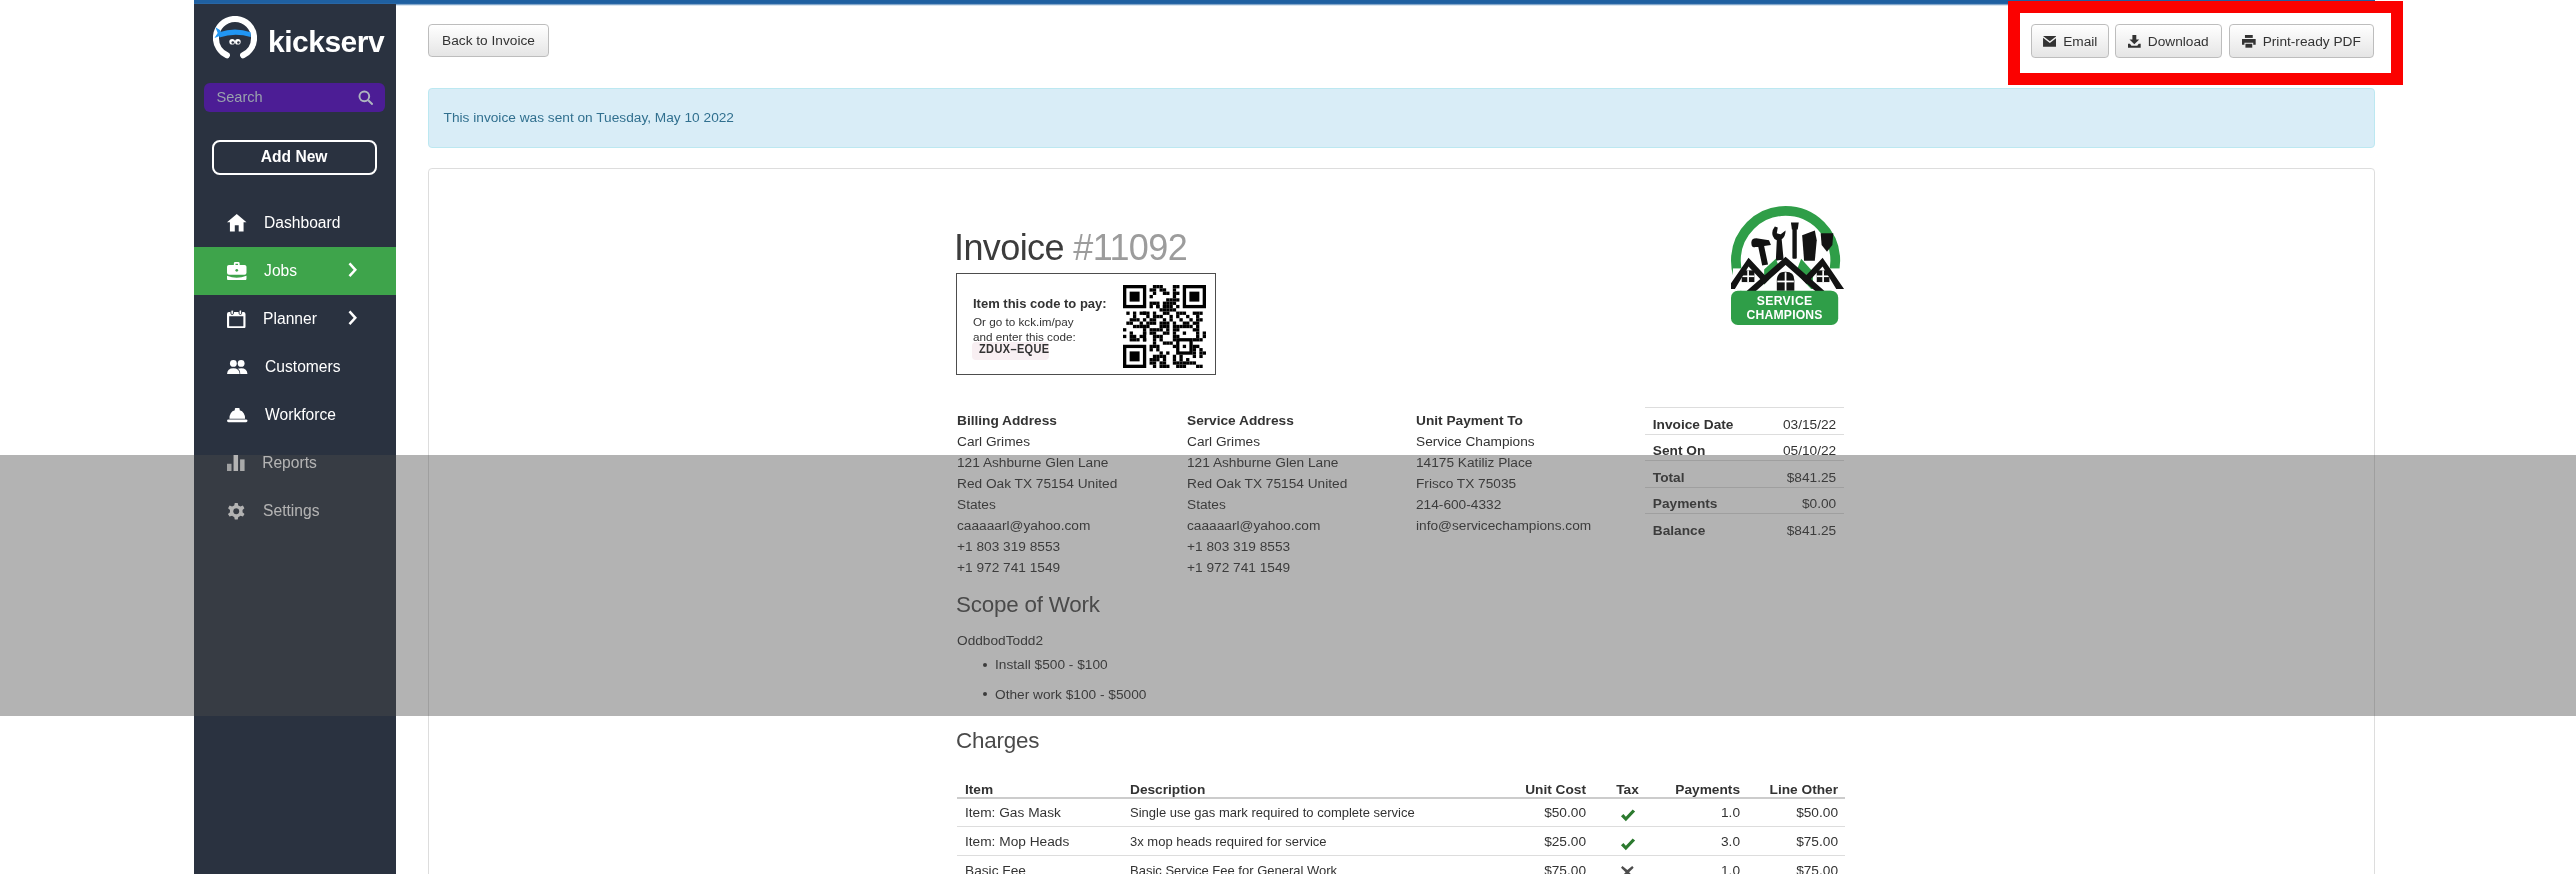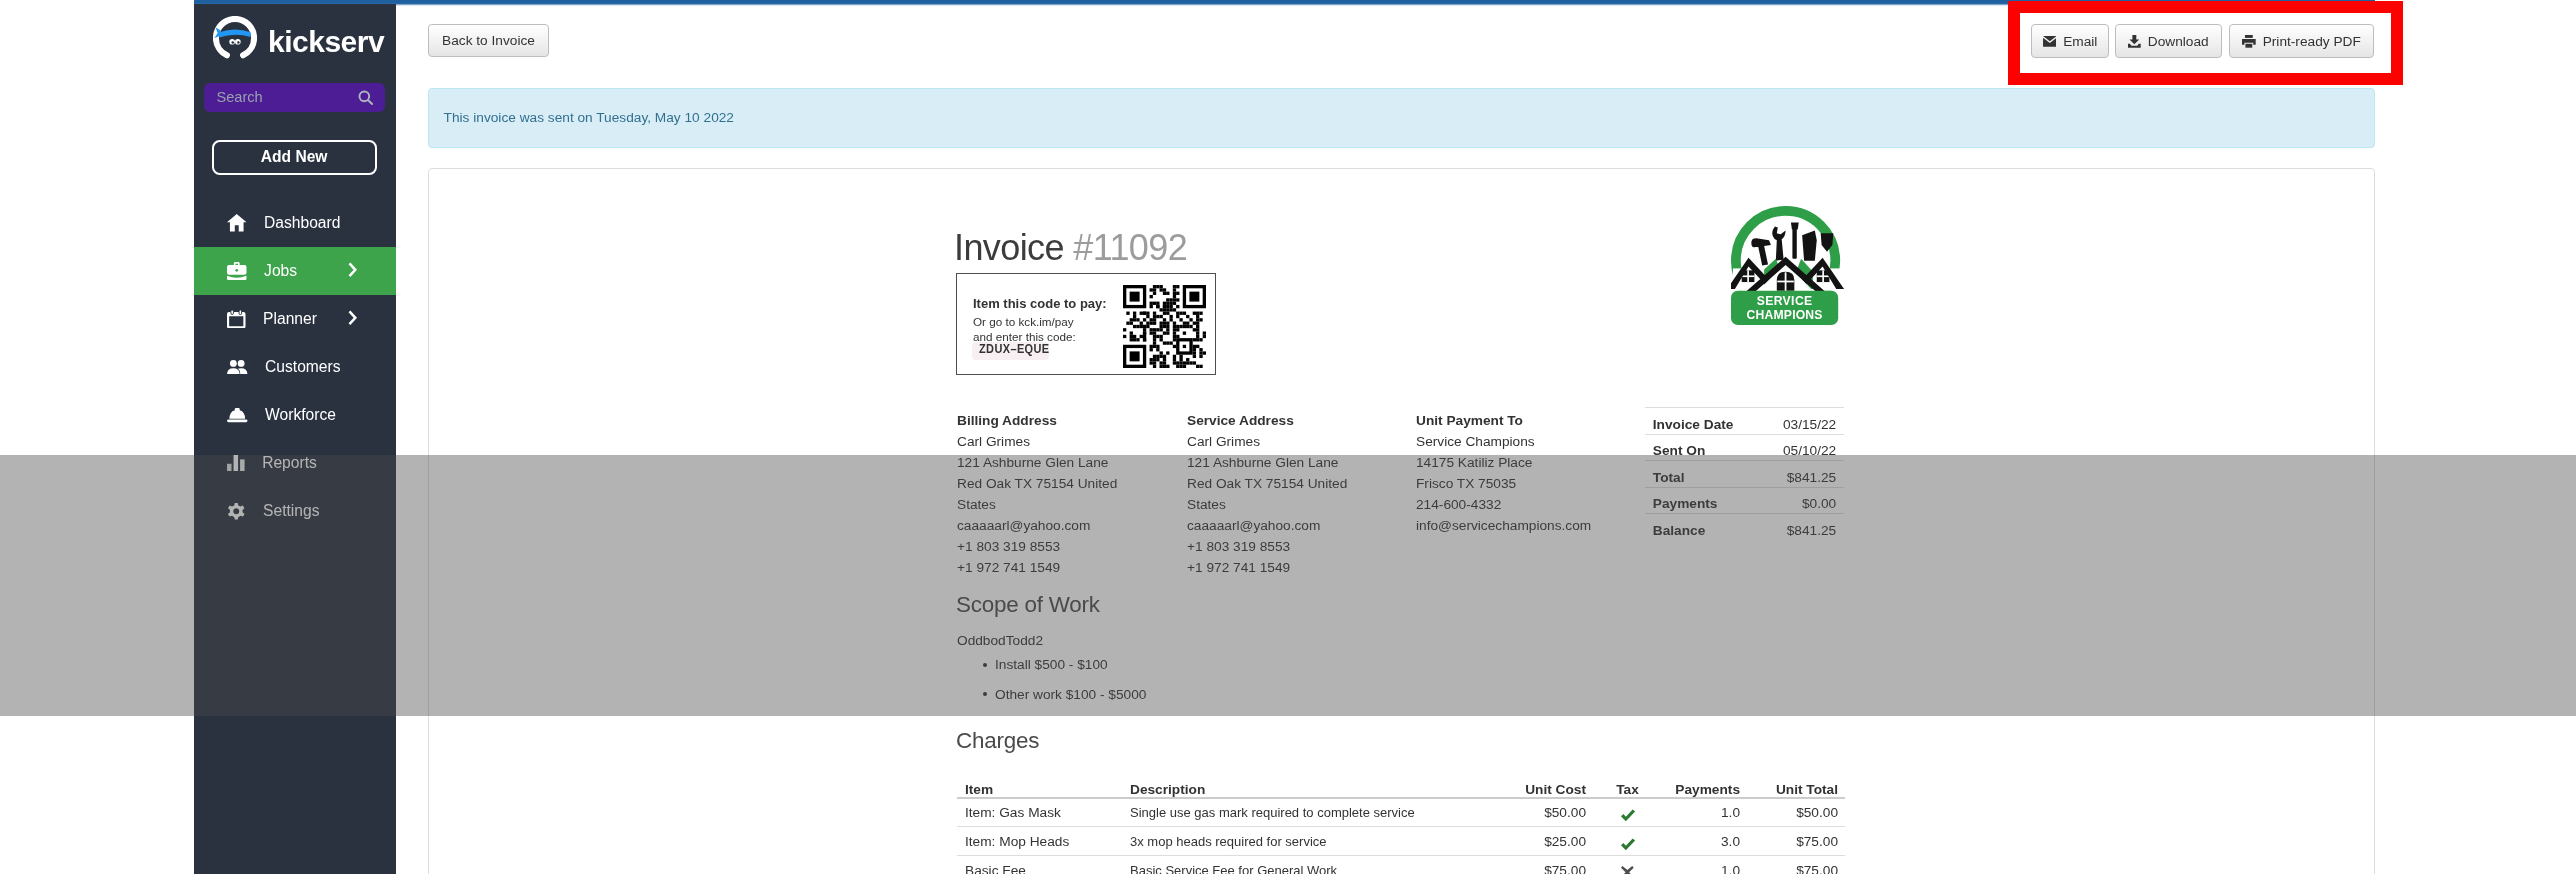--- a/index.html
+++ b/index.html
@@ -401,21 +401,21 @@
 <div class="bdot" style="left:983px;top:663px"></div>
 <div class="cell" style="left:995px;top:654px">Install $500 - $100</div>
 <div class="bdot" style="left:983px;top:692px"></div>
 <div class="cell" style="left:995px;top:684px">Other work $100 - $5000</div>
 <div class="h2" style="left:956px;top:729px">Charges</div>
 <div class="cell" style="left:965px;top:779px;font-weight:bold">Item</div>
 <div class="cell" style="left:1130px;top:779px;font-weight:bold">Description</div>
 <div class="cell" style="right:990px;top:779px;font-weight:bold">Unit Cost</div>
 <div class="cell" style="left:1598px;top:779px;width:59px;text-align:center;font-weight:bold">Tax</div>
 <div class="cell" style="right:836px;top:779px;font-weight:bold">Payments</div>
-<div class="cell" style="right:738px;top:779px;font-weight:bold">Unit Total</div>
+<div class="cell" style="right:738px;top:779px;font-weight:bold">Line Other</div>
 <div class="hline" style="left:957px;top:797px;width:888px;height:2px"></div>
 <div class="cell" style="left:965px;top:802px">Item: Gas Mask</div>
 <div class="cell sm" style="left:1130px;top:802px">Single use gas mark required to complete service</div>
 <div class="cell" style="right:990px;top:802px">$50.00</div>
 <svg style="position:absolute;left:1620px;top:809px" width="15.6" height="12.7" viewBox="0 0 16 13">
     <path d="M1 7.5 L3.5 5 L6 8 L13 0.5 L15.5 2.5 L6 12.5 Z" fill="#2c7a2f"></path>
   </svg>
 <div class="cell" style="right:836px;top:802px">1.0</div>
 <div class="cell" style="right:738px;top:802px">$50.00</div>
 <div class="hline" style="left:957px;top:826px;width:888px;height:1px;background:#ddd"></div>

